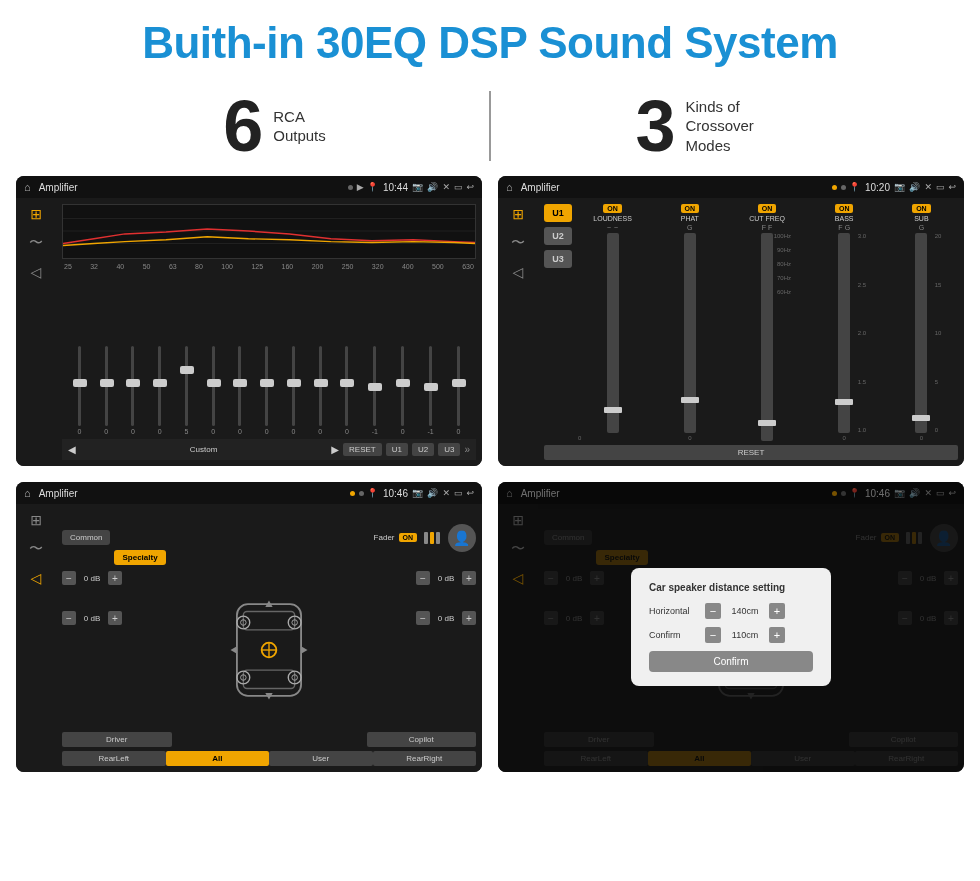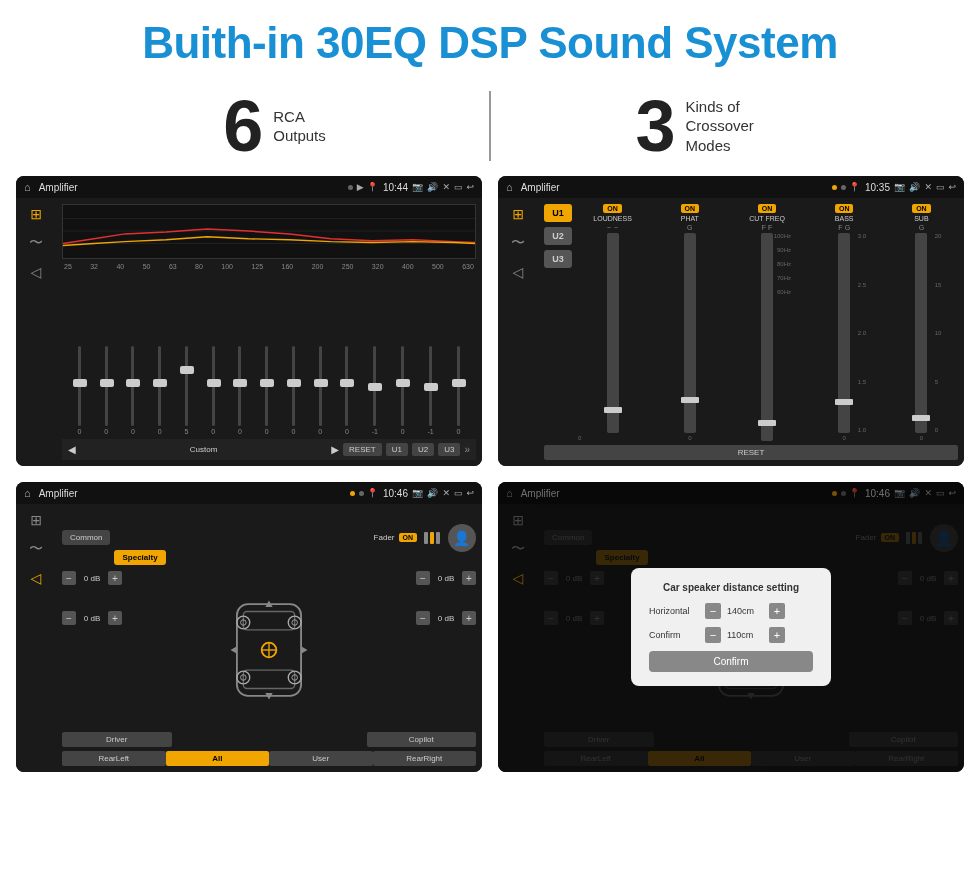--- a/index.html
+++ b/index.html
@@ -440,21 +440,21 @@
       background: #f0f0f0;
       border-radius: 8px;
       padding: 14px 18px;
       width: 200px;
     }
     .modal-title {
       font-size: 10px;
       color: #333;
       font-weight: bold;
       margin-bottom: 10px;
-      text-align: center;
+      text-align: left;
     }
     .modal-row {
       display: flex;
       align-items: center;
       gap: 6px;
       margin-bottom: 8px;
     }
     .modal-label {
       font-size: 9px;
       color: #333;
@@ -469,21 +469,21 @@
       align-items: center;
       justify-content: center;
       border-radius: 2px;
       font-size: 11px;
       cursor: pointer;
     }
     .modal-val {
       color: #333;
       font-size: 9px;
       min-width: 36px;
-      text-align: left;
+      text-align: center;
     }
     .modal-confirm {
       background: #888;
       color: #fff;
       font-size: 10px;
       padding: 5px 8px;
       border-radius: 4px;
       text-align: center;
       margin-top: 8px;
       cursor: pointer;
@@ -672,21 +672,21 @@
     </div>
   </div>
 
   <div class="screen">
     <div class="status-bar">
       <span class="status-home">⌂</span>
       <span class="status-title">Amplifier</span>
       <span class="status-dot status-dot-yellow"></span>
       <span class="status-dot"></span>
       <span class="status-icon">📍</span>
-      <span class="status-time">10:35</span>
+      <span class="status-time">10:20</span>
       <span class="status-icon">📷</span>
       <span class="status-icon">🔊</span>
       <span class="status-icon">✕</span>
       <span class="status-icon">▭</span>
       <span class="status-icon">↩</span>
     </div>
     <div class="screen-inner">
       <div class="sidebar">
         <span class="sidebar-icon active">⊞</span>
         <span class="sidebar-icon">〜</span>

